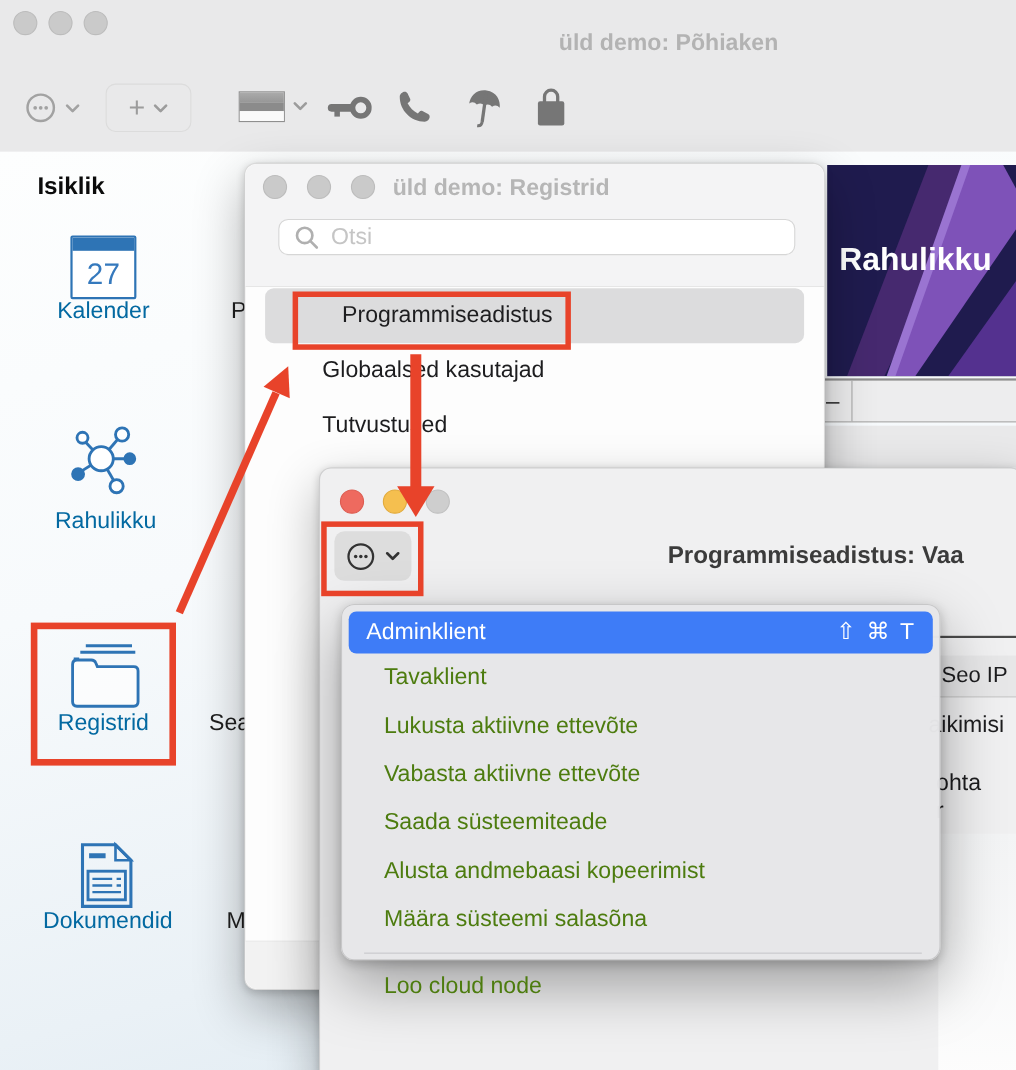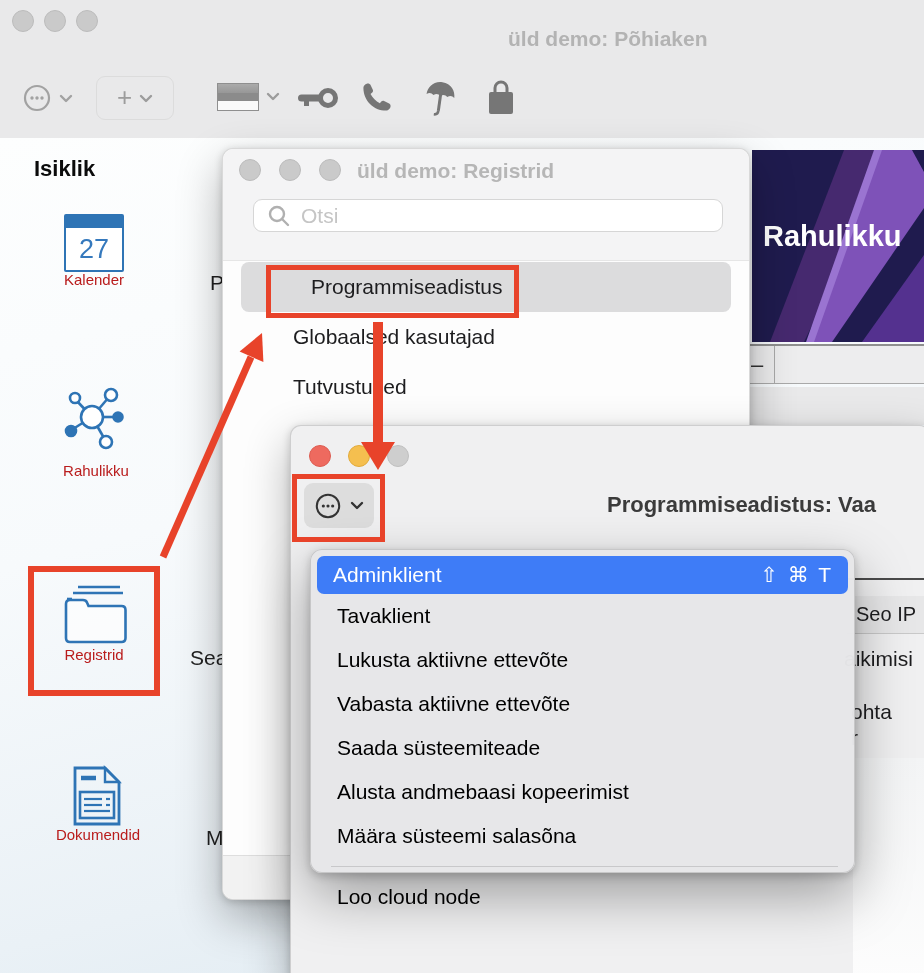--- a/index.html
+++ b/index.html
@@ -24,21 +24,21 @@
   .tb-add .plus { font-size:26px; line-height:1; margin-top:-3px; }
   .flag { left:217px; top:83px; width:42px; height:28px; border:1px solid #8f8f8f; display:flex; flex-direction:column; }
   .flag .s1 { flex:1; background:linear-gradient(#ababab,#979797); }
   .flag .s2 { flex:1; background:#8b8b8b; }
   .flag .s3 { flex:1; background:#fafafa; }
   .flag-chev { left:266px; top:92px; }
   .tool-ic { color:#767676; }
 
   
   .side-h { font-size:22px; font-weight:bold; color:#0b0b0b; white-space:nowrap; }
-  .side-label { font-size:15px; color:#b91c1c; white-space:nowrap; transform:translateX(-50%); }
+  .side-label { font-size:21px; color:#0369a1; white-space:nowrap; transform:translateX(-50%); }
   .clip-label { font-size:21px; color:#1f1f1f; white-space:nowrap; }
   .cal { left:64px; top:214px; width:60px; height:58px; border:2px solid #2e74b5; border-radius:2px; background:#fff; }
   .cal-top { height:12px; background:#2e74b5; }
   .cal-num { text-align:center; font-size:27px; color:#3579bd; line-height:42px; }
 
   
   .banner { left:752px; top:150px; width:172px; height:192px; background:#1f1b4e; overflow:hidden; }
   .banner-text { position:absolute; left:11px; top:70px; color:#ffffff; font-size:29px; font-weight:bold; white-space:nowrap; }
 
   
@@ -77,22 +77,22 @@
   .frag-band { position:absolute; left:556px; top:170px; width:84px; height:38px; background:#e7e7e8;
     border-bottom:1px solid #c9c9c9; font-size:20px; color:#1d1d1f; line-height:37px; padding-left:9px; }
   .frag-txt { position:absolute; font-size:21px; color:#1d1d1f; white-space:nowrap; }
   .frag-white { position:absolute; left:562px; top:332px; width:78px; height:228px;
     background:linear-gradient(#f3f4f5,#fdfdfd); }
 
   
   .menu { left:310px; top:549px; width:545px; height:324px; background:rgba(231,231,233,.98);
     border-radius:12px; border:1px solid rgba(0,0,0,.14); z-index:30;
     box-shadow:0 22px 55px rgba(0,0,0,.35), 0 3px 10px rgba(0,0,0,.2); }
-  .mi { position:absolute; left:4px; right:0; height:44px; line-height:44px; padding-left:22px;
-    font-size:21px; color:#000000; white-space:nowrap; }
+  .mi { position:absolute; left:16px; right:0; height:44px; line-height:44px; padding-left:22px;
+    font-size:21px; color:#4d7c0f; white-space:nowrap; }
   .mi.sel { left:6px; right:6px; top:6px; height:38px; line-height:38px; padding-left:16px;
     background:#3e7cf7; border-radius:7px; color:#ffffff; }
   .mi .short { position:absolute; right:15px; top:0; letter-spacing:2px; }
   .menu-sep { position:absolute; top:316px; left:20px; right:16px; height:1px; background:#c8c8ca; }
 
   
   .ann { border:5px solid #e8432a; z-index:40; pointer-events:none; }
   .ann-sel { left:266px; top:265px; width:253px; height:53px; }
   .ann-reg { left:28px;  top:566px; width:132px; height:130px; border-width:6px; }
   .ann-btn { left:292px; top:474px; width:93px;  height:68px; }

